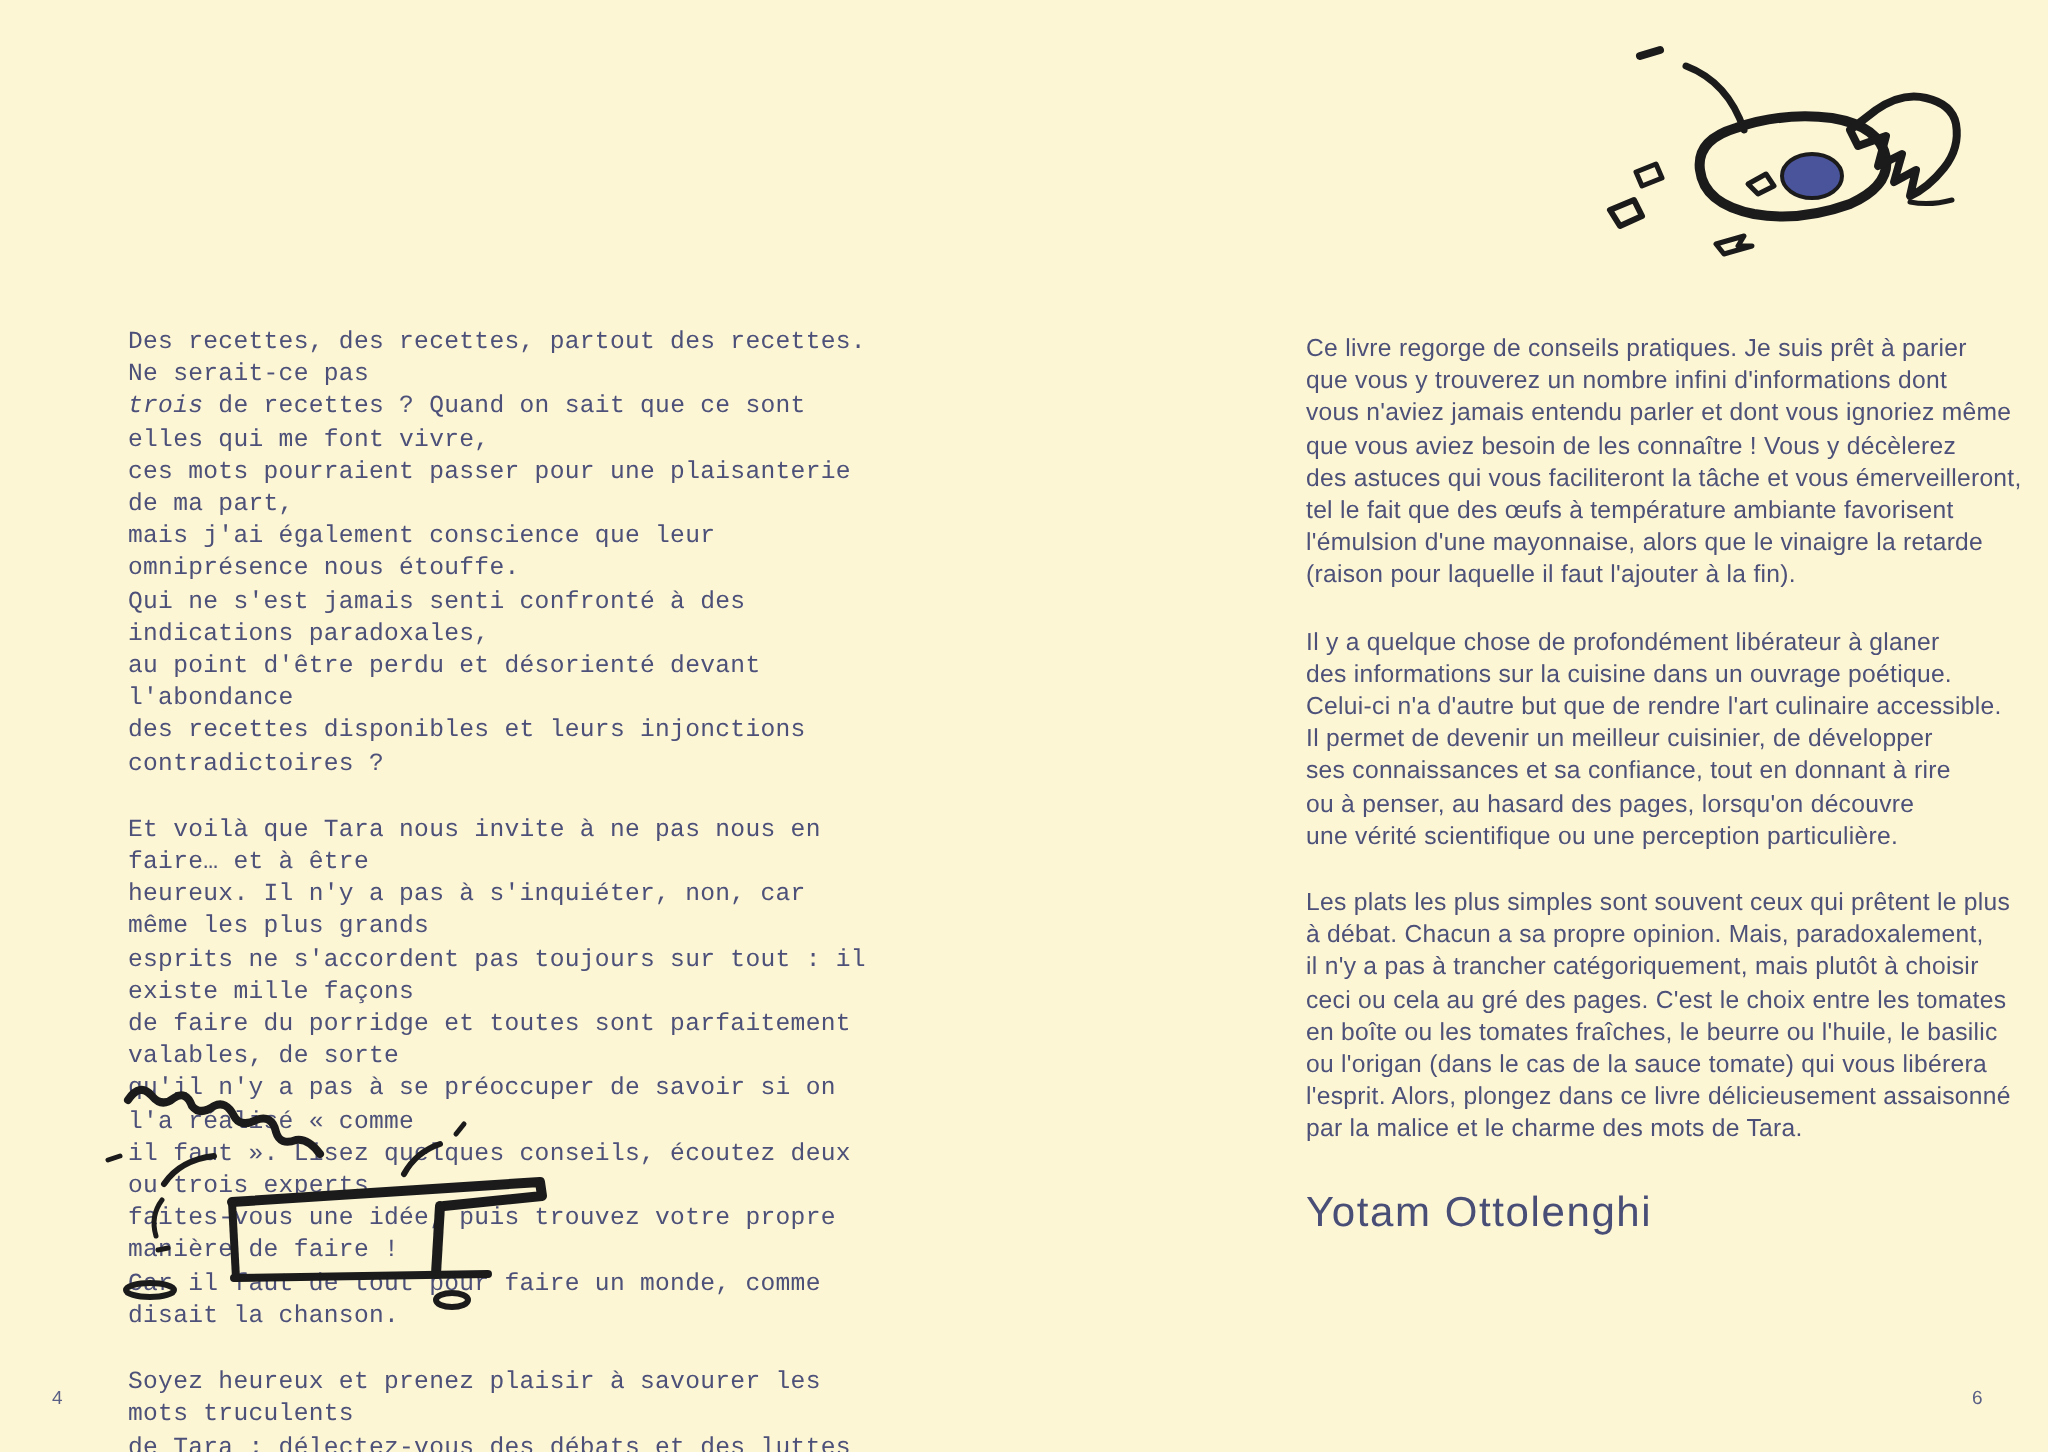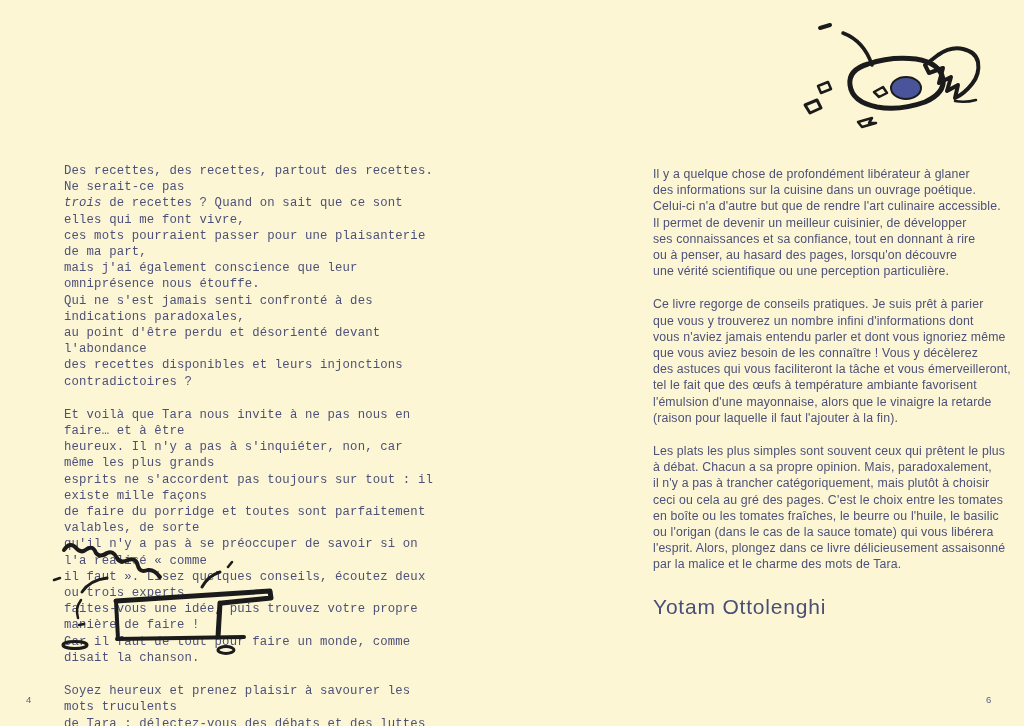--- a/index.html
+++ b/index.html
@@ -61,35 +61,35 @@
 il faut ». Lisez quelques conseils, écoutez deux ou trois experts,
 faites-vous une idée, puis trouvez votre propre manière de faire !
 Car il faut de tout pour faire un monde, comme disait la chanson.</p>
   <p>Soyez heureux et prenez plaisir à savourer les mots truculents
 de Tara ; délectez-vous des débats et des luttes fratricides entre
 professionnels quant à la composition de la sauce au jus de viande
 parfaite ou quant aux différents types de cette même sauce.</p>
 </div>
 
 <div class="col right-col">
-  <p>Il y a quelque chose de profondément libérateur à glaner
-des informations sur la cuisine dans un ouvrage poétique.
-Celui-ci n'a d'autre but que de rendre l'art culinaire accessible.
-Il permet de devenir un meilleur cuisinier, de développer
-ses connaissances et sa confiance, tout en donnant à rire
-ou à penser, au hasard des pages, lorsqu'on découvre
-une vérité scientifique ou une perception particulière.</p>
   <p>Ce livre regorge de conseils pratiques. Je suis prêt à parier
 que vous y trouverez un nombre infini d'informations dont
 vous n'aviez jamais entendu parler et dont vous ignoriez même
 que vous aviez besoin de les connaître ! Vous y décèlerez
 des astuces qui vous faciliteront la tâche et vous émerveilleront,
 tel le fait que des œufs à température ambiante favorisent
 l'émulsion d'une mayonnaise, alors que le vinaigre la retarde
 (raison pour laquelle il faut l'ajouter à la fin).</p>
+  <p>Il y a quelque chose de profondément libérateur à glaner
+des informations sur la cuisine dans un ouvrage poétique.
+Celui-ci n'a d'autre but que de rendre l'art culinaire accessible.
+Il permet de devenir un meilleur cuisinier, de développer
+ses connaissances et sa confiance, tout en donnant à rire
+ou à penser, au hasard des pages, lorsqu'on découvre
+une vérité scientifique ou une perception particulière.</p>
   <p>Les plats les plus simples sont souvent ceux qui prêtent le plus
 à débat. Chacun a sa propre opinion. Mais, paradoxalement,
 il n'y a pas à trancher catégoriquement, mais plutôt à choisir
 ceci ou cela au gré des pages. C'est le choix entre les tomates
 en boîte ou les tomates fraîches, le beurre ou l'huile, le basilic
 ou l'origan (dans le cas de la sauce tomate) qui vous libérera
 l'esprit. Alors, plongez dans ce livre délicieusement assaisonné
 par la malice et le charme des mots de Tara.</p>
   <div class="signature">Yotam Ottolenghi</div>
 </div>

